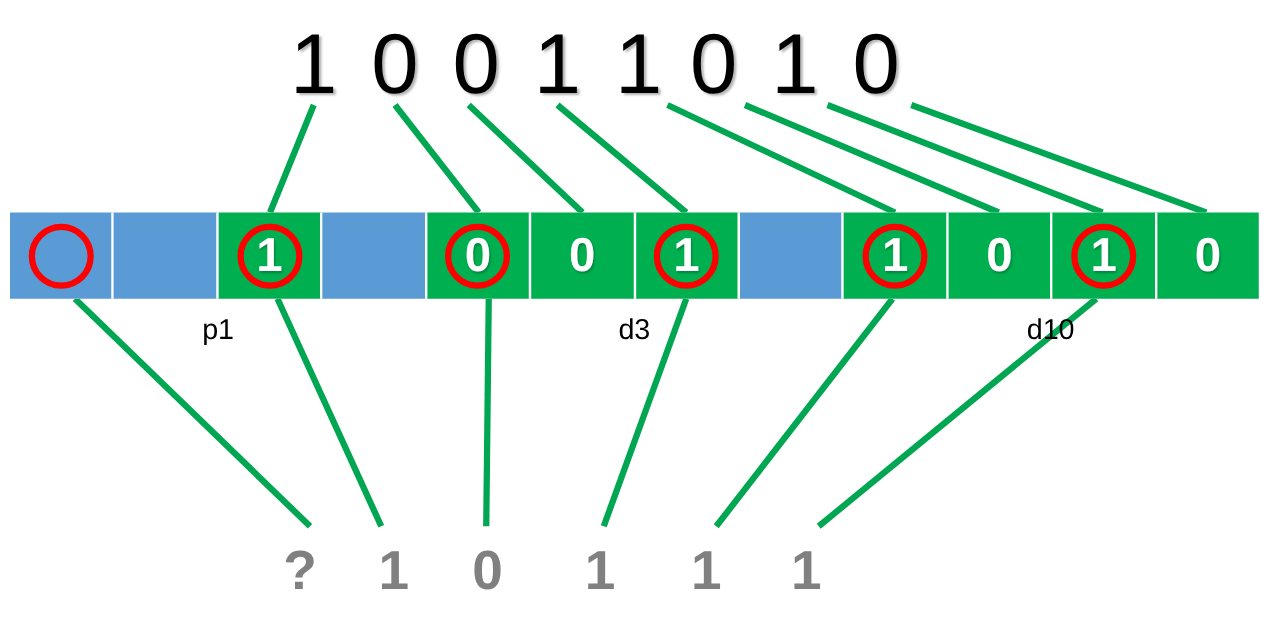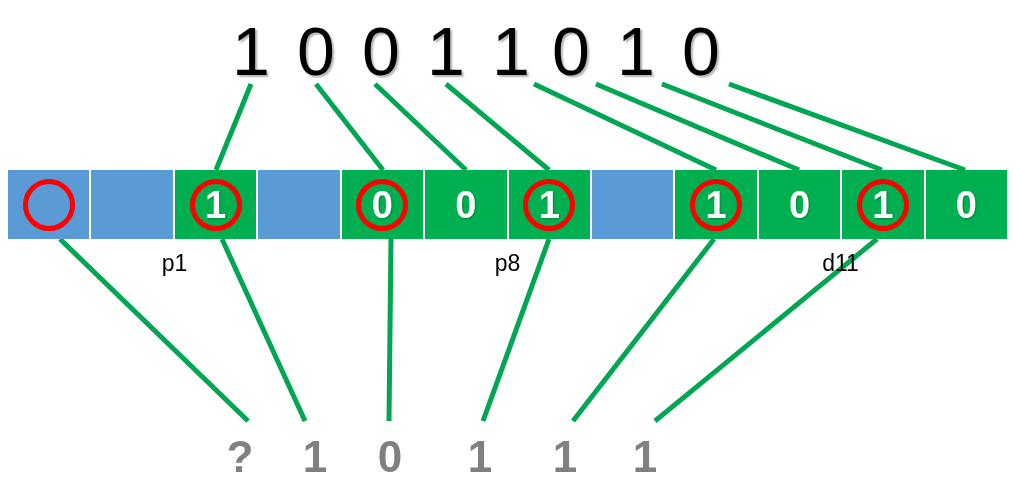--- a/index.html
+++ b/index.html
@@ -201,22 +201,22 @@
         <div class="ring"></div>
         <span class="cell-value">1</span>
       </div>
       <div class="cell data">
         <span class="cell-value">0</span>
       </div>
     </div>
 
   <div id="labels">
       <div class="label">p1</div>
-      <div class="label">p8</div>
-      <div class="label">d11</div>
+      <div class="label">d3</div>
+      <div class="label">d10</div>
     </div>
 
   <div class="bottom-row">
       <div class="bottom-digit" style="left: 213px;">?</div>
       <div class="bottom-digit" style="left: 288px;">1</div>
       <div class="bottom-digit" style="left: 363px;">0</div>
       <div class="bottom-digit" style="left: 453px;">1</div>
       <div class="bottom-digit" style="left: 538px;">1</div>
       <div class="bottom-digit" style="left: 618px;">1</div>
     </div>

